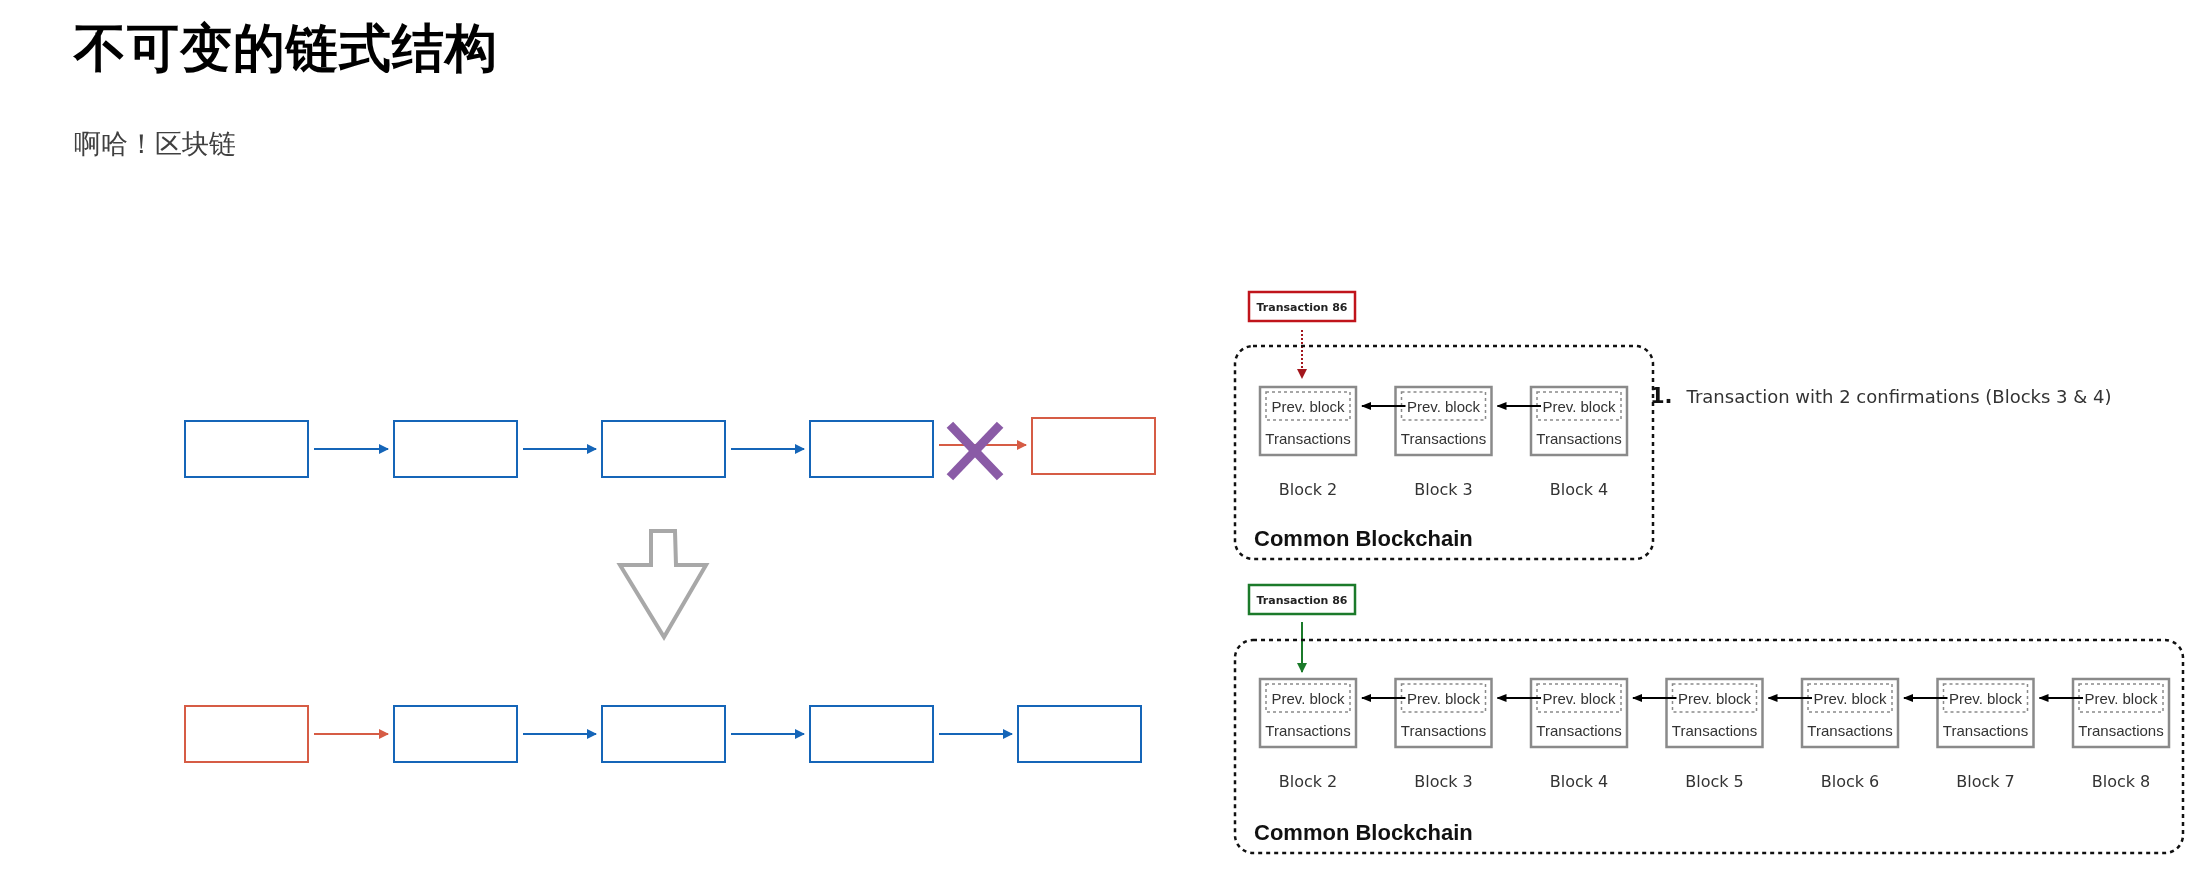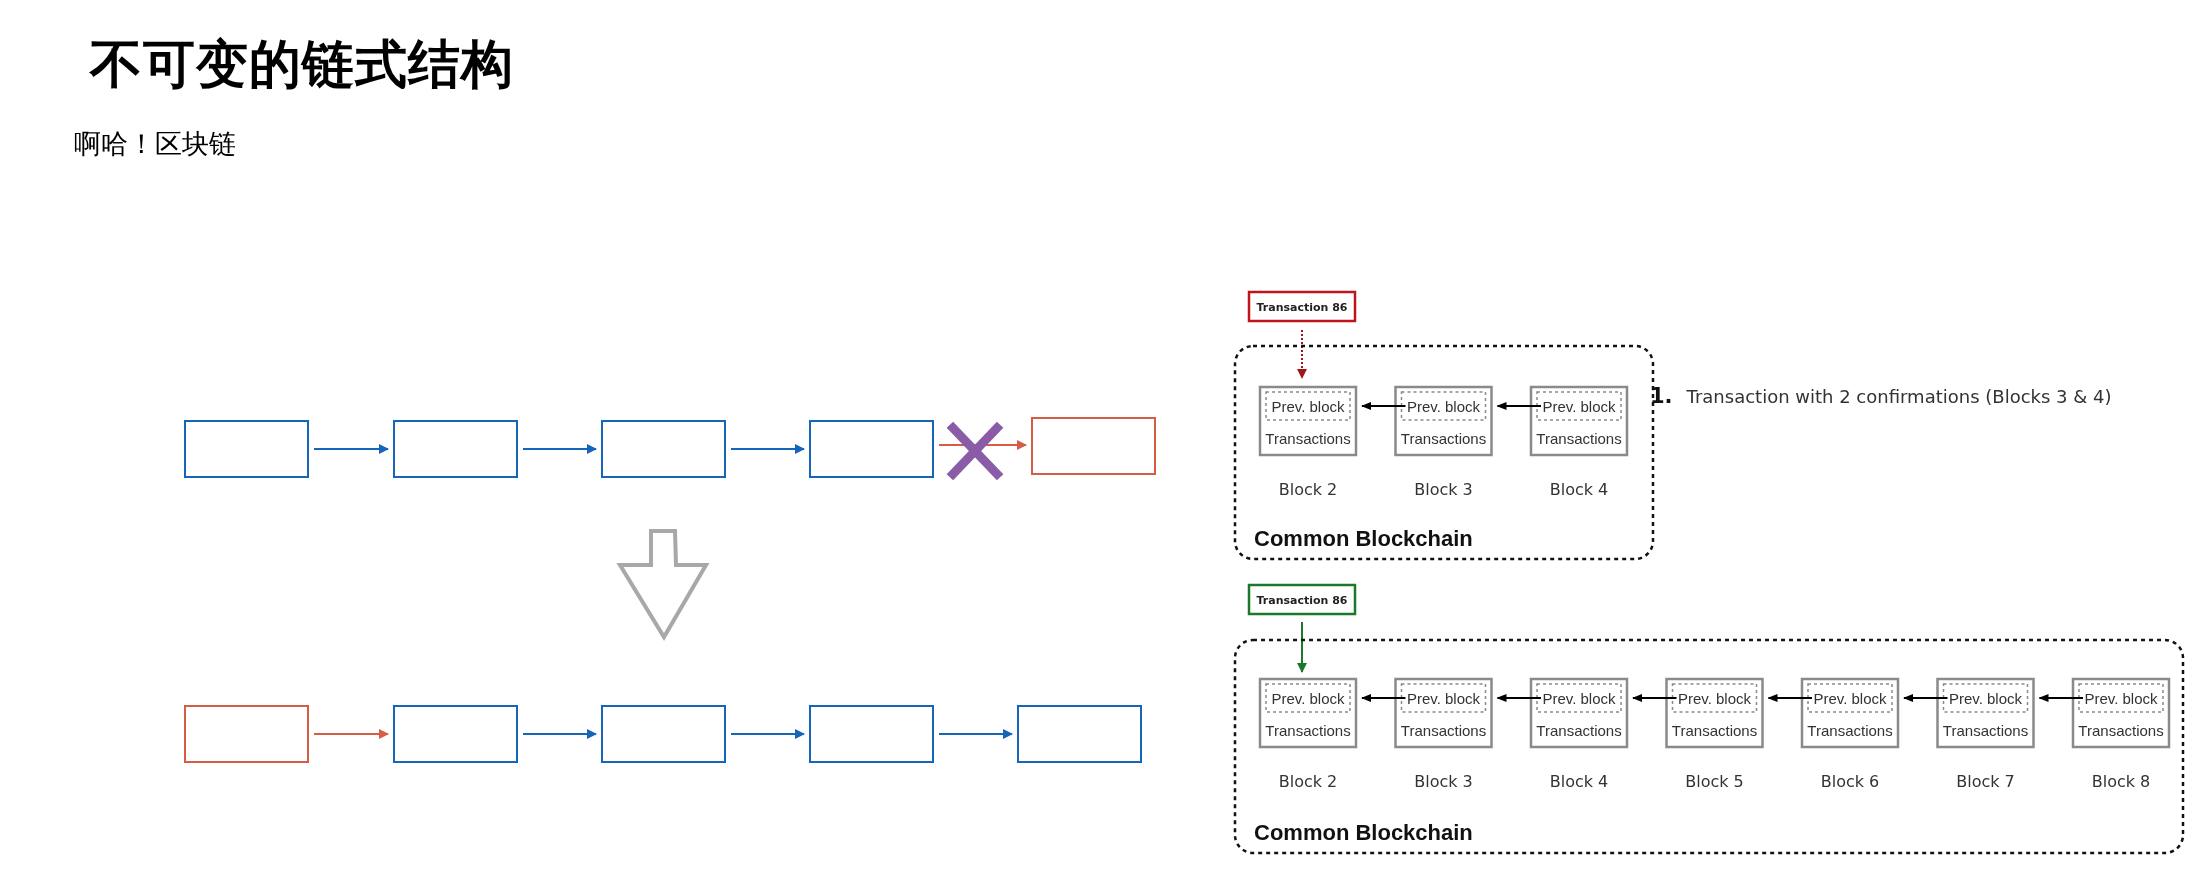--- a/index.html
+++ b/index.html
@@ -1,18 +1,18 @@
 <!DOCTYPE html>
 <html><head>
 <meta charset="utf-8">
 <style>
   html, body { margin: 0; padding: 0; background: #ffffff; }
   body { width: 2204px; height: 884px; position: relative; overflow: hidden; font-family: "DejaVu Sans", sans-serif; }
-  .title { position: absolute; left: 74px; top: 14px; font-size: 52px; font-weight: bold; color: #000; letter-spacing: 1px; margin: 16px; }
-  .subtitle { position: absolute; left: 74px; top: 126px; font-size: 27px; color: #000000; margin: 0; }
+  .title { position: absolute; left: 74px; top: 14px; font-size: 52px; font-weight: bold; color: #000; letter-spacing: 1px; margin: 0; }
+  .subtitle { position: absolute; left: 74px; top: 126px; font-size: 27px; color: #404040; margin: 0; }
   svg.canvas { position: absolute; left: 0; top: 0; }
   .blk-text { font-family: "Liberation Sans", sans-serif; font-size: 15px; fill: #333; }
   .blk-label { font-family: "DejaVu Sans", sans-serif; font-size: 16px; fill: #333; }
   .chain-label { font-family: "Liberation Sans", sans-serif; font-size: 22px; font-weight: bold; fill: #111; }
   .tx-label { font-family: "DejaVu Sans", sans-serif; font-size: 11px; font-weight: bold; fill: #222; }
   .note { position: absolute; left: 1650px; top: 384px; font-size: 18px; color: #333; white-space: nowrap; }
   .note .num { font-weight: bold; font-size: 21px; color: #111; margin-right: 14px; }
 </style>
 </head>
 <body>

